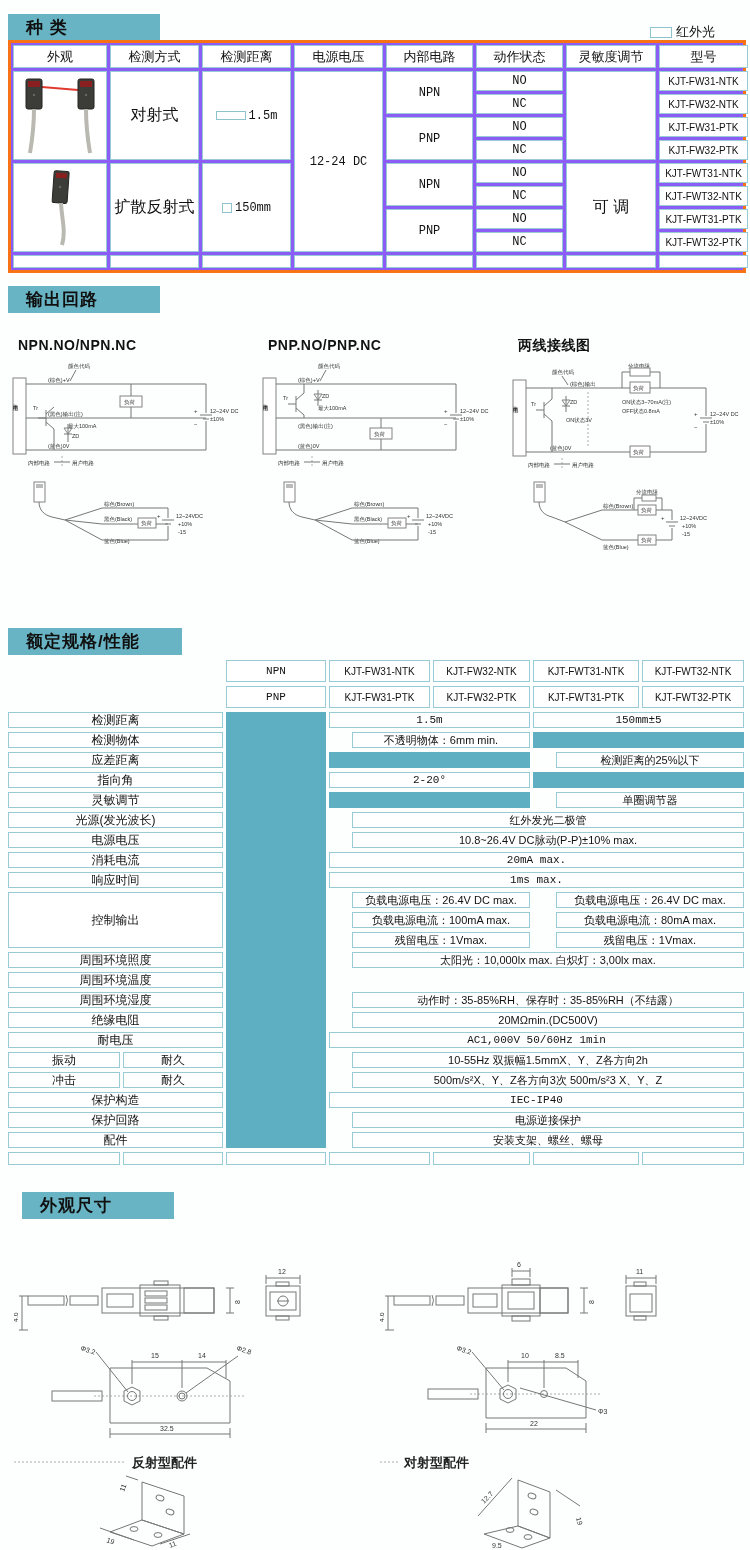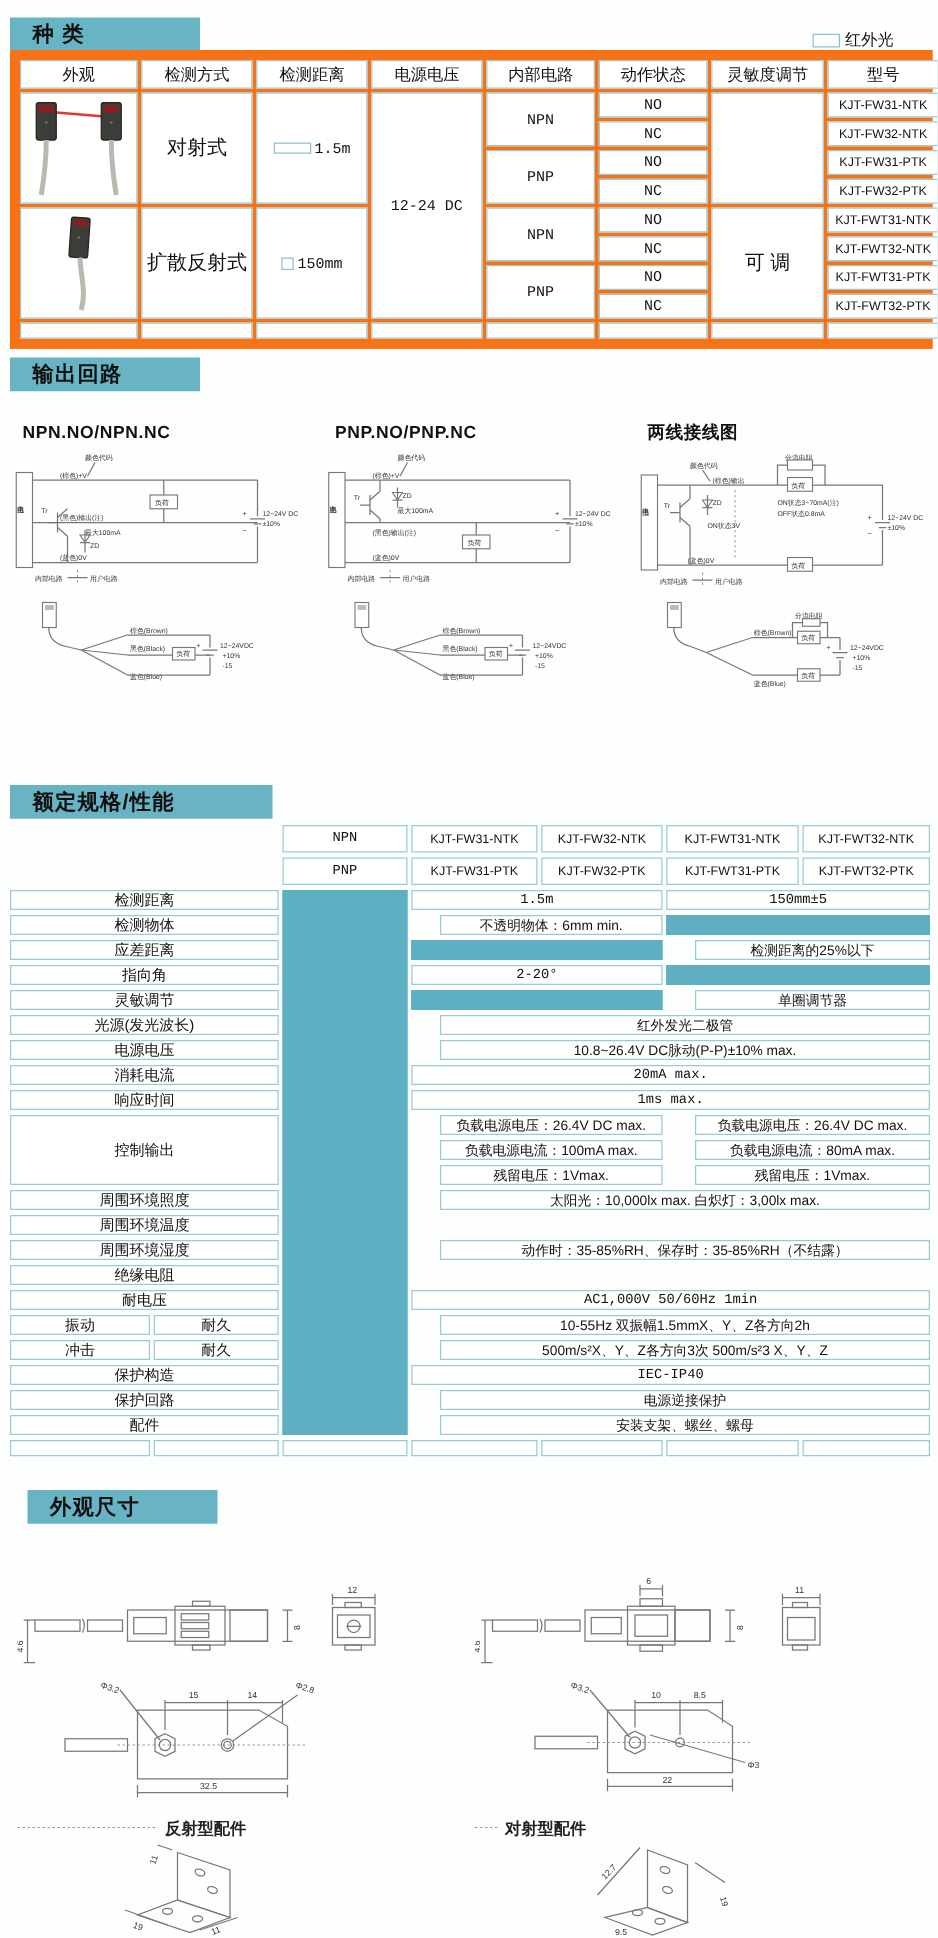--- a/index.html
+++ b/index.html
@@ -13,21 +13,21 @@
   
   .legend { position:absolute; top:23px; left:650px; display:flex; align-items:center; font-size:13px; }
   .legend-swatch { display:inline-block; width:22px; height:11px; background:#fff; border:1px solid #8cc3cf; margin-right:4px; }
 
   
   .cell { border:1px solid #97cbd5; background:#fff; display:flex; align-items:center; justify-content:center;
           overflow:hidden; white-space:nowrap; }
   .teal-fill { background:#5fafc2; border-color:#5fafc2; }
 
   
-  .t1 { position:absolute; top:40px; left:8px; width:738px; border:6px solid #f97316; padding:2px; background:#f97316;
+  .t1 { position:absolute; top:40px; left:8px; width:738px; border:3px solid #f97316; padding:2px; background:#8b5cf6;
         display:grid; grid-template-columns:94px 89px 89px 89px 87px 87px 90px 89px;
         grid-template-rows:23px repeat(8,20px) 13px; gap:3px; }
   .t1 .hd { font-size:13px; }
   .t1 .mono { font-family:"Liberation Mono", monospace; font-size:12px; }
   .t1 .model { font-size:10px; font-family:"Liberation Sans", sans-serif; }
   .t1 .method { font-size:16px; }
   .sw1 { display:inline-block; width:30px; height:9px; border:1px solid #8cc3cf; background:#fff; margin-right:3px; }
   .sw2 { display:inline-block; width:10px; height:10px; border:1px solid #8cc3cf; background:#fff; margin-right:3px; }
 
   
@@ -349,21 +349,21 @@
       <line class="ln" x1="162" y1="170" x2="162" y2="182"></line>
       <line class="ln" x1="156" y1="164" x2="168" y2="164"></line>
       <line class="ln" x1="159" y1="168" x2="165" y2="168" stroke-width="2"></line>
       <text class="t6" x="151" y="162">+</text>
       <text class="t5" x="170" y="162">12~24VDC</text>
       <text class="t5" x="172" y="170">+10%</text>
       <text class="t5" x="172" y="178">-15</text>
     </svg>
   </div>
 
-  <div class="sec-title" style="top:628px;left:8px;width:210px;">额定规格/性能</div>
+  <div class="sec-title" style="top:628px;left:8px;width:174px;">额定规格/性能</div>
 
   <div class="t2">
     <div class="cell val" style="grid-column:3;grid-row:1">NPN</div>
     <div class="cell model" style="grid-column:4;grid-row:1">KJT-FW31-NTK</div>
     <div class="cell model" style="grid-column:5;grid-row:1">KJT-FW32-NTK</div>
     <div class="cell model" style="grid-column:6;grid-row:1">KJT-FWT31-NTK</div>
     <div class="cell model" style="grid-column:7;grid-row:1">KJT-FWT32-NTK</div>
     <div class="cell val" style="grid-column:3;grid-row:2">PNP</div>
     <div class="cell model" style="grid-column:4;grid-row:2">KJT-FW31-PTK</div>
     <div class="cell model" style="grid-column:5;grid-row:2">KJT-FW32-PTK</div>
@@ -414,20 +414,21 @@
 
     <div class="cell lbl" style="grid-column:1/3;grid-row:15">周围环境照度</div>
     <div class="cell valc" style="grid-column:4/8;grid-row:15">太阳光：10,000lx max. 白炽灯：3,00lx max.</div>
 
     <div class="cell lbl" style="grid-column:1/3;grid-row:16">周围环境温度</div>
 
     <div class="cell lbl" style="grid-column:1/3;grid-row:17">周围环境湿度</div>
     <div class="cell valc" style="grid-column:4/8;grid-row:17">动作时：35-85%RH、保存时：35-85%RH（不结露）</div>
 
     <div class="cell lbl" style="grid-column:1/3;grid-row:18">绝缘电阻</div>
+    <div class="cell valc" style="grid-column:4/8;grid-row:18">20MΩmin.(DC500V)</div>
 
     <div class="cell lbl" style="grid-column:1/3;grid-row:19">耐电压</div>
     <div class="cell val" style="grid-column:4/8;grid-row:19">AC1,000V 50/60Hz 1min</div>
 
     <div class="cell lbl" style="grid-column:1;grid-row:20">振动</div>
     <div class="cell lbl" style="grid-column:2;grid-row:20">耐久</div>
     <div class="cell valc" style="grid-column:4/8;grid-row:20">10-55Hz 双振幅1.5mmX、Y、Z各方向2h</div>
 
     <div class="cell lbl" style="grid-column:1;grid-row:21">冲击</div>
     <div class="cell lbl" style="grid-column:2;grid-row:21">耐久</div>

